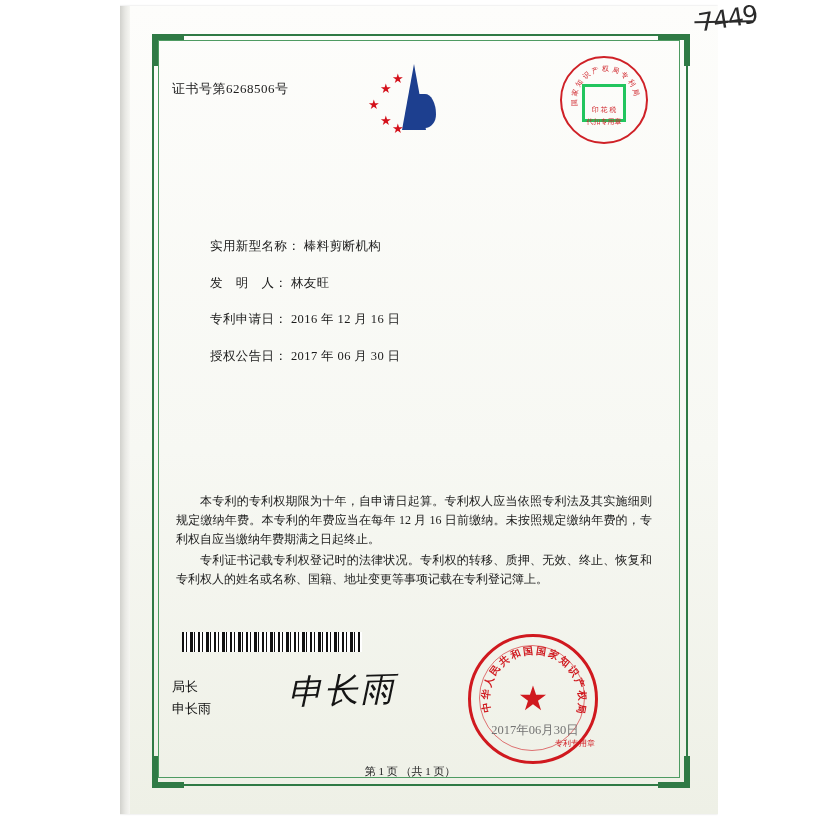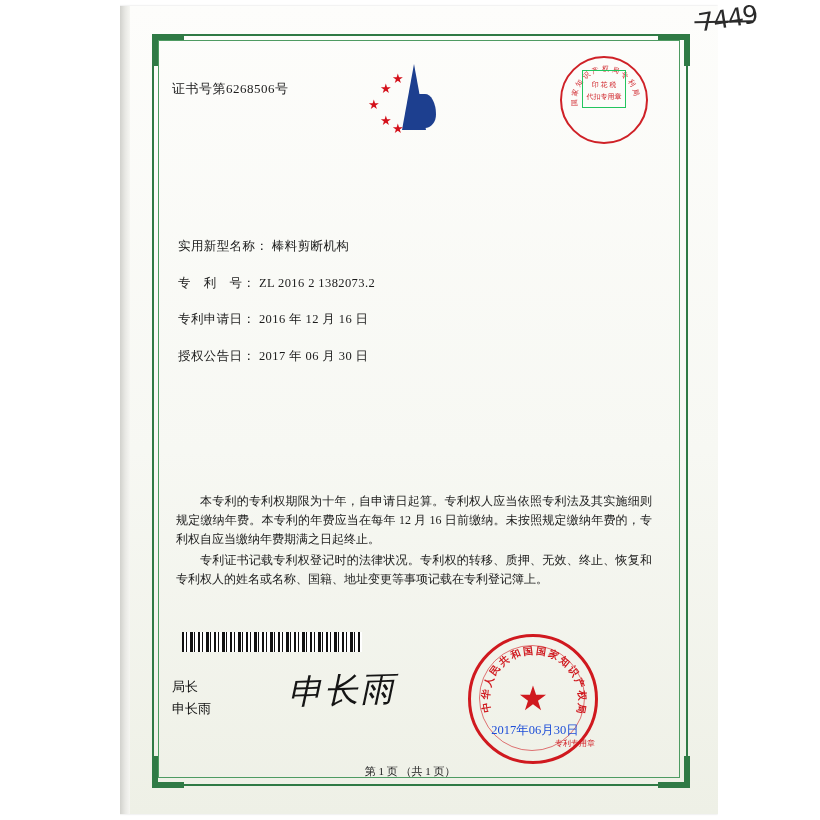--- a/index.html
+++ b/index.html
@@ -99,23 +99,23 @@
   .s4{left:24px;top:8px;font-size:10px;}
   .s5{left:24px;top:58px;font-size:10px;}
 
   
   .stamp-top{
     position:absolute;left:560px;top:56px;width:84px;height:84px;
     border:2px solid #cf2127;border-radius:50%;
     color:#cf2127;
   }
   .stamp-top .inner{
-    position:absolute;left:20px;top:12px;width:44px;height:38px;
-    border:1px solid #22c55e;
-    font-size:7px;line-height:12px;text-align:center;padding-top:8px;
+    position:absolute;left:20px;top:26px;width:44px;height:38px;
+    border:3px solid #22c55e;
+    font-size:7px;line-height:12px;text-align:center;padding-top:17px;
     box-sizing:border-box;
   }
   .stamp-top .arc{
     position:absolute;left:0;top:0;width:84px;height:84px;
     font-size:7px;
   }
   .stamp-top .arc span{
     position:absolute;left:40px;top:6px;
     transform-origin:2px 36px;
     display:block;
@@ -128,21 +128,21 @@
     font-size:31px;font-weight:bold;letter-spacing:3px;
     color:#111;
     font-family:"DejaVu Serif", serif;
   }
 
   
   .fields{
     position:absolute;left:178px;top:238px;width:470px;
     font-size:12.5px;color:#1b1b1b;
   }
-  .field{ margin-bottom:19.5px; letter-spacing:.4px;}
+  .field{ margin-bottom:19.5px; letter-spacing:.4px;margin-left:32px;}
   .field .lbl{display:inline-block;}
   .field .val{display:inline-block;}
 
   
   .paras{
     position:absolute;left:176px;top:492px;width:476px;
     font-size:12px;line-height:19px;color:#1b1b1b;text-align:justify;
   }
   .paras p{margin:0 0 2px 0;text-indent:24px;}
 
@@ -185,21 +185,21 @@
     position:absolute;left:58px;top:7px;
     font-size:10px;font-weight:bold;
     transform-origin:4px 55px;display:block;
   }
   .seal .bottomtext{
     position:absolute;left:0;bottom:12px;width:124px;text-align:right;
     font-size:8px;
   }
   .seal-date{
     position:absolute;left:470px;top:722px;width:130px;text-align:center;
-    font-size:12.5px;color:#1d4ed8;
+    font-size:12.5px;color:#737373;
   }
 
   
   .footer{
     position:absolute;left:0;right:0;top:764px;text-align:center;
     font-size:11px;color:#222;
   }
 </style>
 </head>
 <body>
@@ -254,22 +254,22 @@
     </div>
   </div>
 
 
   <div class="fields">
     <div class="field">
       <span class="lbl">实用新型名称：</span>
       <span class="val">棒料剪断机构</span>
     </div>
     <div class="field">
-      <span class="lbl">专　利　号：</span>
-      <span class="val">ZL 2016 2 1382073.2</span>
+      <span class="lbl">发　明　人：</span>
+      <span class="val">林友旺</span>
     </div>
     <div class="field">
       <span class="lbl">专利申请日：</span>
       <span class="val">2016 年 12 月 16 日</span>
     </div>
     <div class="field">
       <span class="lbl">授权公告日：</span>
       <span class="val">2017 年 06 月 30 日</span>
     </div>
   </div>

